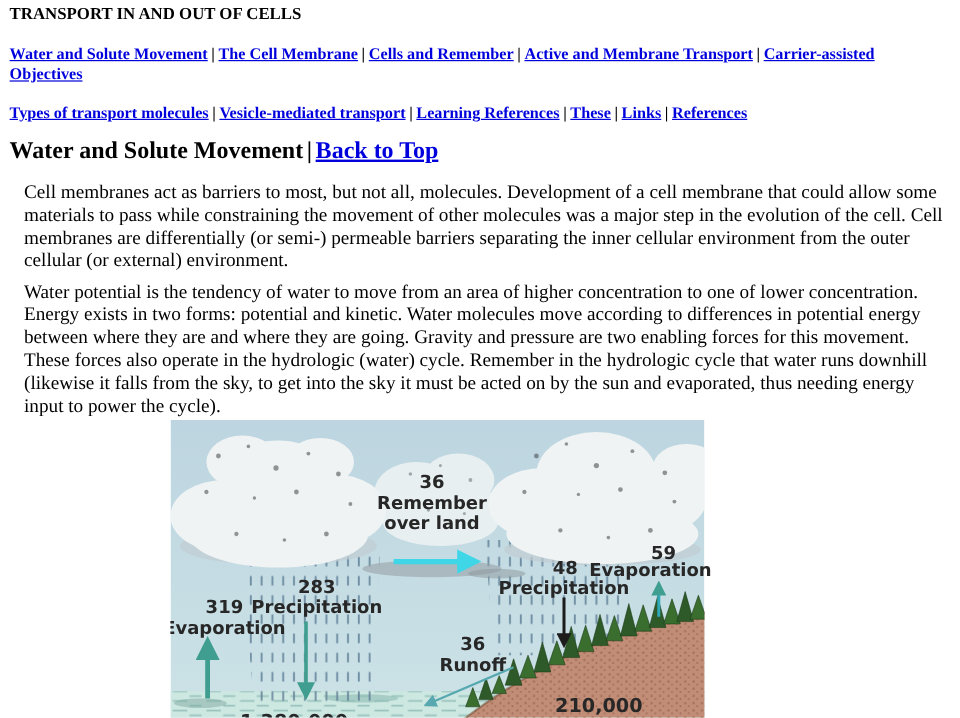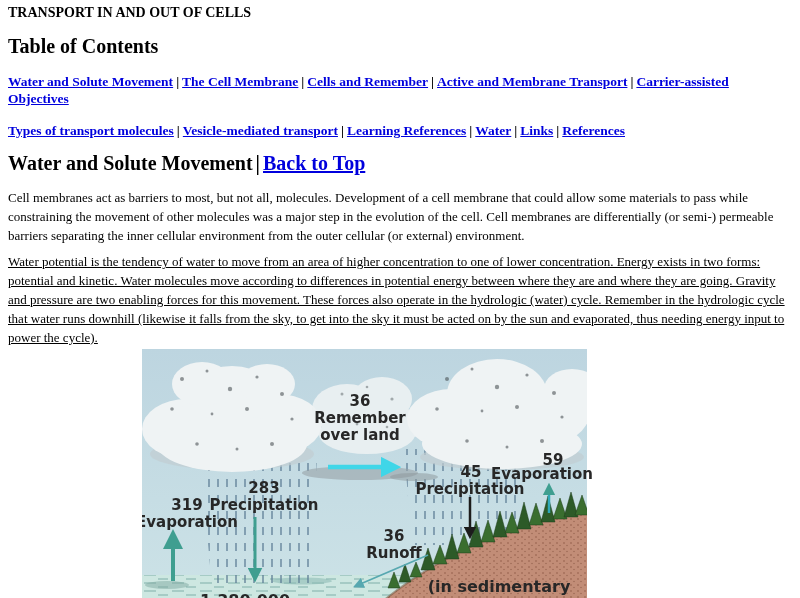--- a/index.html
+++ b/index.html
@@ -4,42 +4,41 @@
 <style>
   html,body{margin:0;padding:0;background:#ffffff;}
   body{width:800px;height:598px;overflow:hidden;font-family:"Liberation Serif",serif;color:#000;}
   .page{padding:0 8px;}
   .page-title{font-size:14px;font-weight:bold;line-height:17px;margin:4px 0 0 0;}
   .big-heading{font-size:20px;font-weight:bold;line-height:24px;margin:13px 0 0 0;}
   .toc-row{font-size:13.5px;font-weight:bold;line-height:17px;margin:15px 0 0 0;}
   .toc-row a, .section-heading a{color:#0000dd;text-decoration:underline;cursor:pointer;}
   .sep{color:#000;margin:0 3px;}
   .section-heading{font-size:20px;font-weight:bold;line-height:24px;margin:12px 0 0 0;}
-  .para{font-size:13px;line-height:19px;margin:13px 0 0 0;}
-  .para.second{margin-top:7px;text-decoration:underline;}
+  .para{font-size:16px;line-height:19px;margin:13px 0 0 12px;}
+  .para.second{margin-top:7px;}
   
   .figure{position:relative;width:516px;height:267px;margin:2px auto 0 auto;overflow:hidden;}
   .figure svg{position:absolute;left:0;top:0;}
   .fl{position:absolute;transform:translateX(-50%);text-align:center;
       font-family:"DejaVu Sans",sans-serif;font-weight:bold;font-size:15px;
       line-height:17px;color:#272727;white-space:nowrap;}
   .fl.big{font-size:16px;line-height:18px;}
 </style>
 </head>
 <body>
 
 <div class="page">
 
   <div class="page-title">TRANSPORT IN AND OUT OF CELLS</div>
 
-  <div class="big-heading">Table of Contents</div>
 
   <p class="toc-row"><a>Water and Solute Movement</a><span class="sep">|</span><a>The Cell Membrane</a><span class="sep">|</span><a>Cells and Remember</a><span class="sep">|</span><a>Active and Membrane Transport</a><span class="sep">|</span><a>Carrier-assisted Objectives</a></p>
 
-  <p class="toc-row"><a>Types of transport molecules</a><span class="sep">|</span><a>Vesicle-mediated transport</a><span class="sep">|</span><a>Learning References</a><span class="sep">|</span><a>Water</a><span class="sep">|</span><a>Links</a><span class="sep">|</span><a>References</a></p>
+  <p class="toc-row"><a>Types of transport molecules</a><span class="sep">|</span><a>Vesicle-mediated transport</a><span class="sep">|</span><a>Learning References</a><span class="sep">|</span><a>These</a><span class="sep">|</span><a>Links</a><span class="sep">|</span><a>References</a></p>
 
   <div class="section-heading"><span>Water and Solute Movement</span><span class="sep">|</span><a>Back to Top</a></div>
 
   <p class="para">Cell membranes act as barriers to most, but not all, molecules. Development of a cell membrane that could allow some materials to pass while constraining the movement of other molecules was a major step in the evolution of the cell. Cell membranes are differentially (or semi-) permeable barriers separating the inner cellular environment from the outer cellular (or external) environment.</p>
 
   <p class="para second">Water potential is the tendency of water to move from an area of higher concentration to one of lower concentration. Energy exists in two forms: potential and kinetic. Water molecules move according to differences in potential energy between where they are and where they are going. Gravity and pressure are two enabling forces for this movement. These forces also operate in the hydrologic (water) cycle. Remember in the hydrologic cycle that water runs downhill (likewise it falls from the sky, to get into the sky it must be acted on by the sun and evaporated, thus needing energy input to power the cycle).</p>
 
   <div class="figure">
     <svg width="445" height="300" viewBox="0 0 445 300">
       <defs>
@@ -199,29 +198,30 @@
     </div>
     <div class="fl" style="left:122px;top:131px;">
       <div>283</div>
       <div>Precipitation</div>
     </div>
     <div class="fl" style="left:45px;top:148px;">
       <div>319</div>
       <div>Evaporation</div>
     </div>
     <div class="fl" style="left:411px;top:103px;">59</div>
-    <div class="fl" style="left:329px;top:115px;">45</div>
+    <div class="fl" style="left:329px;top:115px;">48</div>
     <div class="fl" style="left:400px;top:117px;">Evaporation</div>
     <div class="fl" style="left:328px;top:132px;">Precipitation</div>
     <div class="fl" style="left:252px;top:179px;">
       <div>36</div>
       <div>Runoff</div>
     </div>
     <div class="fl big" style="left:103px;top:243px;">
       <div>1,380,000</div>
       <div>(in oceans)</div>
     </div>
     <div class="fl big" style="left:357px;top:229px;">
+      <div>210,000</div>
       <div>(in sedimentary</div>
     </div>
   </div>
 
 </div>
 
 </body></html>

